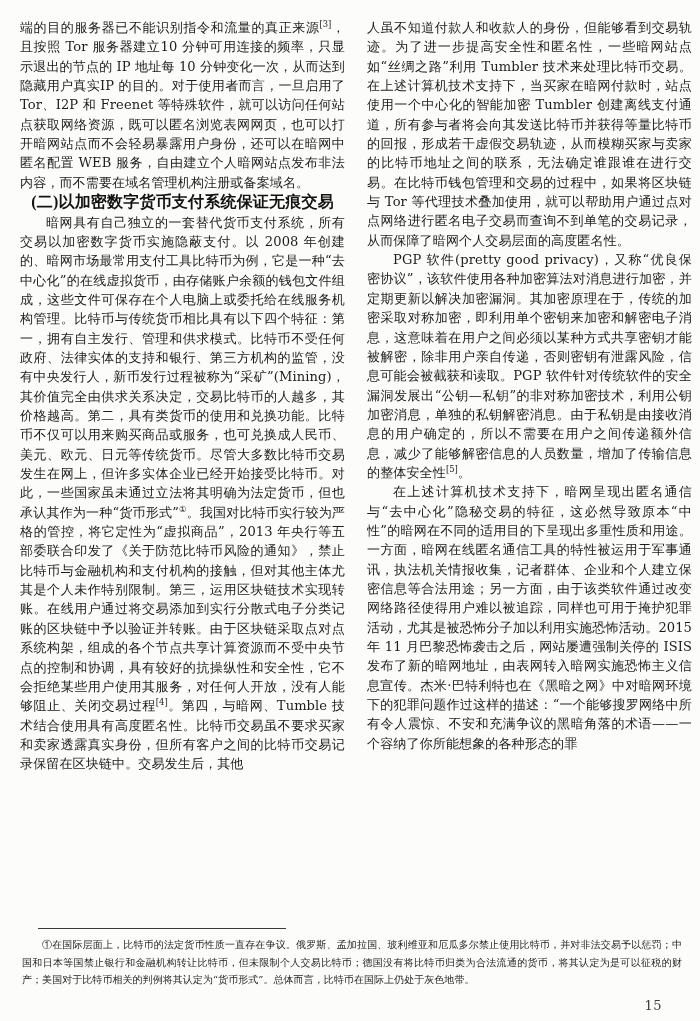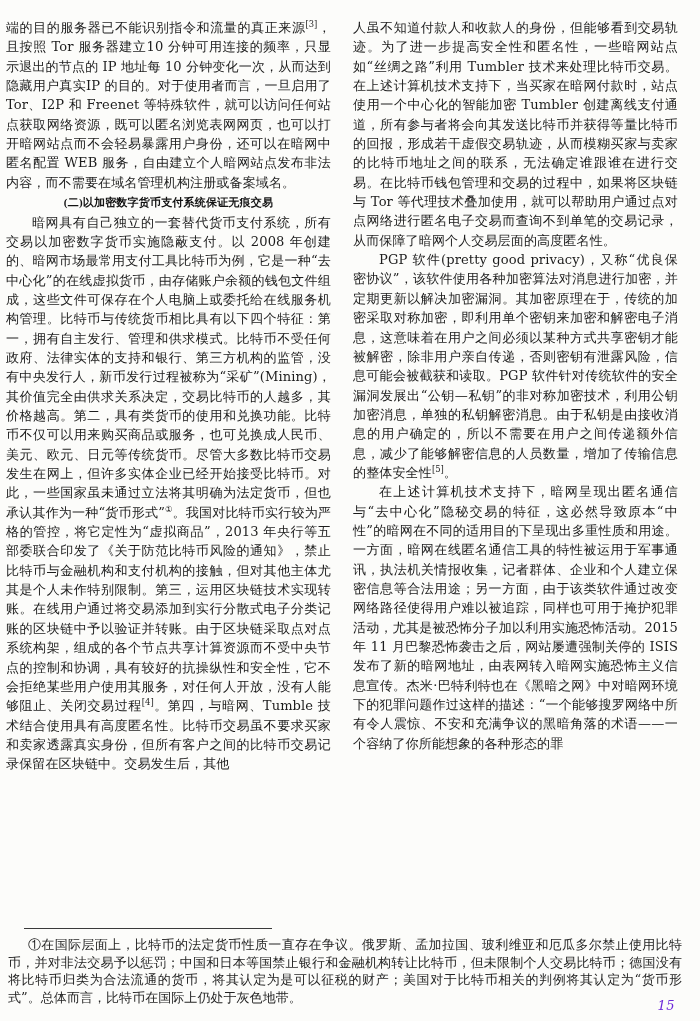--- a/index.html
+++ b/index.html
@@ -15,21 +15,21 @@
     position: relative;
     overflow: hidden;
   }
 
   
   .page {
     position: absolute;
     inset: 0;
     background: #fcfcfa;
     box-sizing: border-box;
-    padding: 18px 16px 0 6px;
+    padding: 18px 16px 0 20px;
     display: flex;
     flex-direction: column;
   }
 
   .columns {
     display: flex;
     flex-direction: row;
     gap: 22px;
     width: 100%;
     height: 906px;
@@ -53,21 +53,21 @@
     word-break: break-all;
     color: #1c1c1c;
   }
 
   p.body-par.cont {
     text-indent: 0;
   }
 
   h2.section-head {
     margin: 0;
-    font-size: 11px;
+    font-size: 16px;
     line-height: 20.5px;
     font-family: Liberation Serif, serif;
     font-weight: 700;
     text-align: center;
     letter-spacing: 0.2px;
     color: #121212;
   }
 
   .sup {
     font-size: 8.4px;
@@ -83,40 +83,39 @@
     padding-top: 4px;
   }
   .footnote-rule {
     width: 248px;
     height: 0;
     border-top: 1px solid #3a3a3a;
     margin: 0 0 7px 18px;
   }
   p.footnote {
     margin: 0;
-    font-size: 13px;
+    font-size: 10px;
     line-height: 17.6px;
     text-align: justify;
     text-justify: inter-character;
     text-indent: 20px;
     letter-spacing: 0.05px;
     word-break: break-all;
     color: #242424;
     padding: 0 2px 0 2px;
   }
 
   .folio {
     position: absolute;
-    right: 25px;
+    right: 38px;
     bottom: 8px;
     font-size: 13px;
     font-family: "DejaVu Serif", "Liberation Serif", serif;
-    color: #6d28d9;
+    color: #404040;
     letter-spacing: 0.5px;
-    font-style: italic;
   }
 </style>
 </head>
 <body>
 
 <div class="page">
 
   <div class="columns">
 
     <div class="col">

